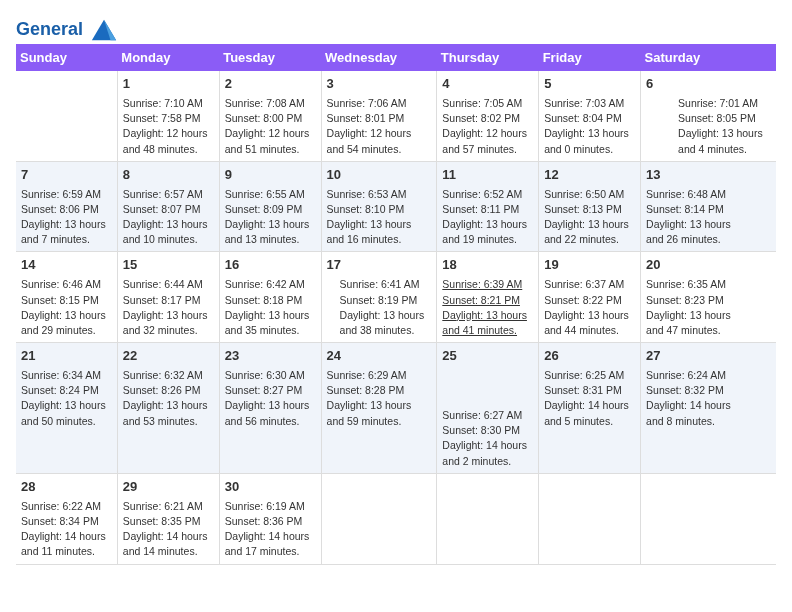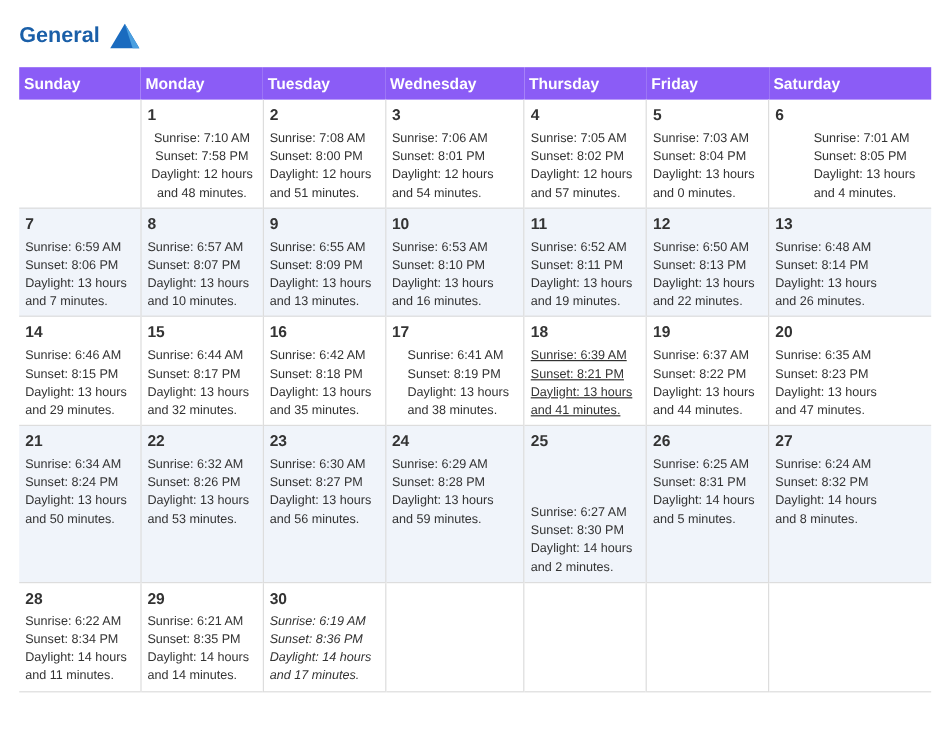--- a/index.html
+++ b/index.html
@@ -7,21 +7,20 @@
       font-family: Arial, Helvetica, sans-serif;
       background: #fff;
       width: 792px;
       min-height: 612px;
       padding: 16px;
     }
     .header-section {
       display: flex;
       justify-content: space-between;
       align-items: flex-start;
-      margin-bottom: 12px;
     }
     .logo {
       display: flex;
       align-items: center;
     }
     .logo-text {
       font-size: 18px;
       font-weight: bold;
       color: #333;
       line-height: 1.1;
@@ -122,21 +121,21 @@
         <th>Thursday</th>
         <th>Friday</th>
         <th>Saturday</th>
       </tr>
   </thead>
   <tbody id="calendar-body">
   <tr>
         <td></td>
         <td>
           <span class="day-num">1</span>
-          <div class="day-info" style="white-space: pre-line; text-align: center;">Sunrise: 7:10 AM
+          <div class="day-info" style="white-space: pre-line;">Sunrise: 7:10 AM
 Sunset: 7:58 PM
 Daylight: 12 hours
 and 48 minutes.</div>
         </td>
         <td>
           <span class="day-num">2</span>
           <div class="day-info" style="white-space: pre-line;">Sunrise: 7:08 AM
 Sunset: 8:00 PM
 Daylight: 12 hours
 and 51 minutes.</div>
@@ -333,21 +332,21 @@
         </td>
         <td>
           <span class="day-num">29</span>
           <div class="day-info" style="white-space: pre-line;">Sunrise: 6:21 AM
 Sunset: 8:35 PM
 Daylight: 14 hours
 and 14 minutes.</div>
         </td>
         <td>
           <span class="day-num">30</span>
-          <div class="day-info" style="white-space: pre-line; font-style: italic;">Sunrise: 6:19 AM
+          <div class="day-info" style="white-space: pre-line;">Sunrise: 6:19 AM
 Sunset: 8:36 PM
 Daylight: 14 hours
 and 17 minutes.</div>
         </td>
         <td></td>
         <td></td>
         <td></td>
         <td></td>
       </tr>
     </tbody>

